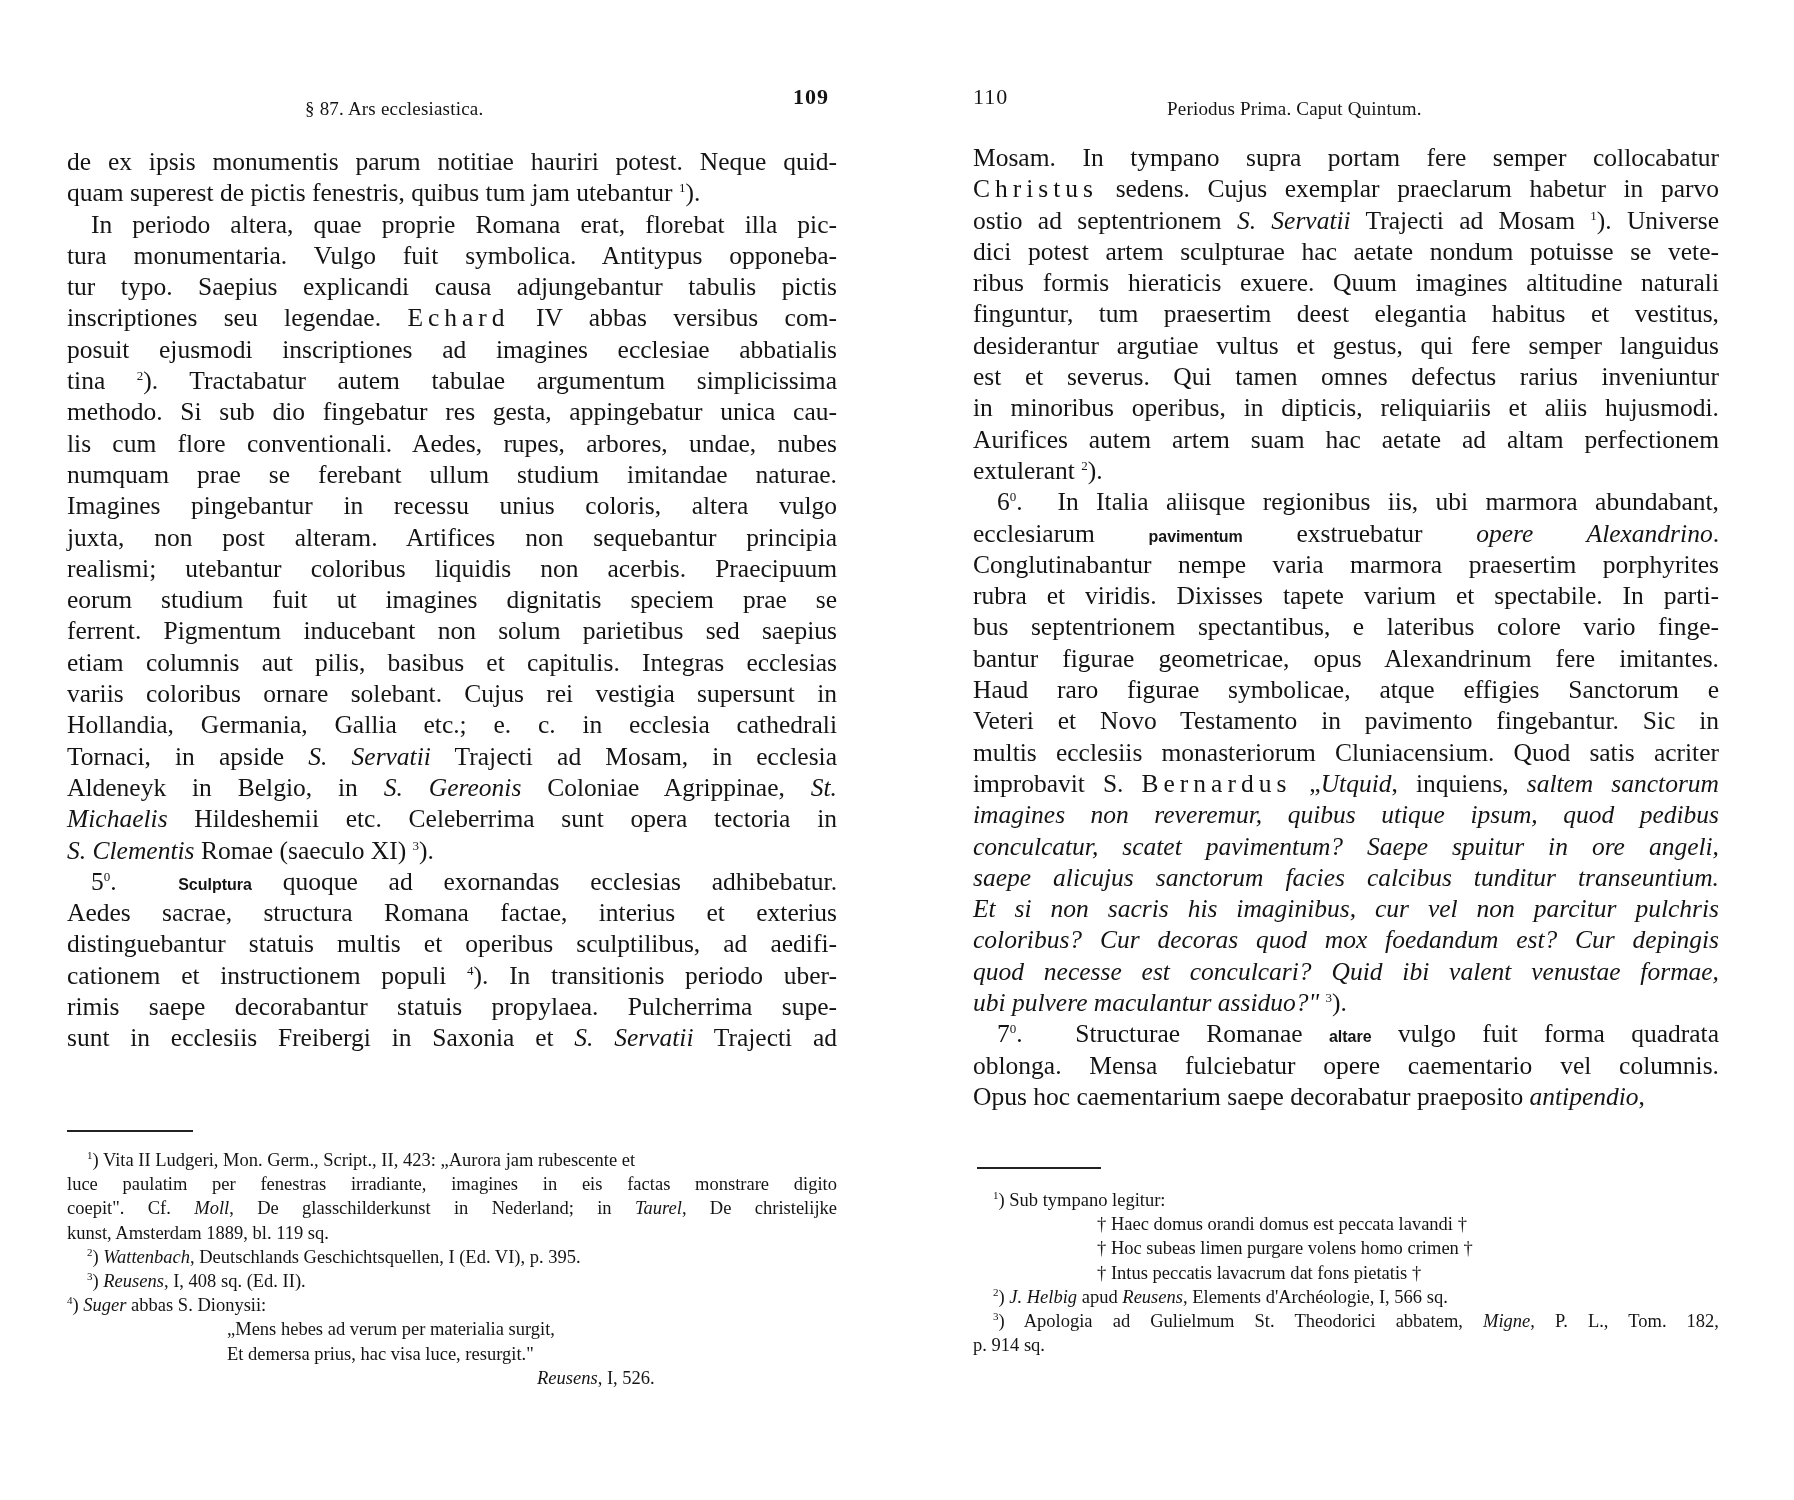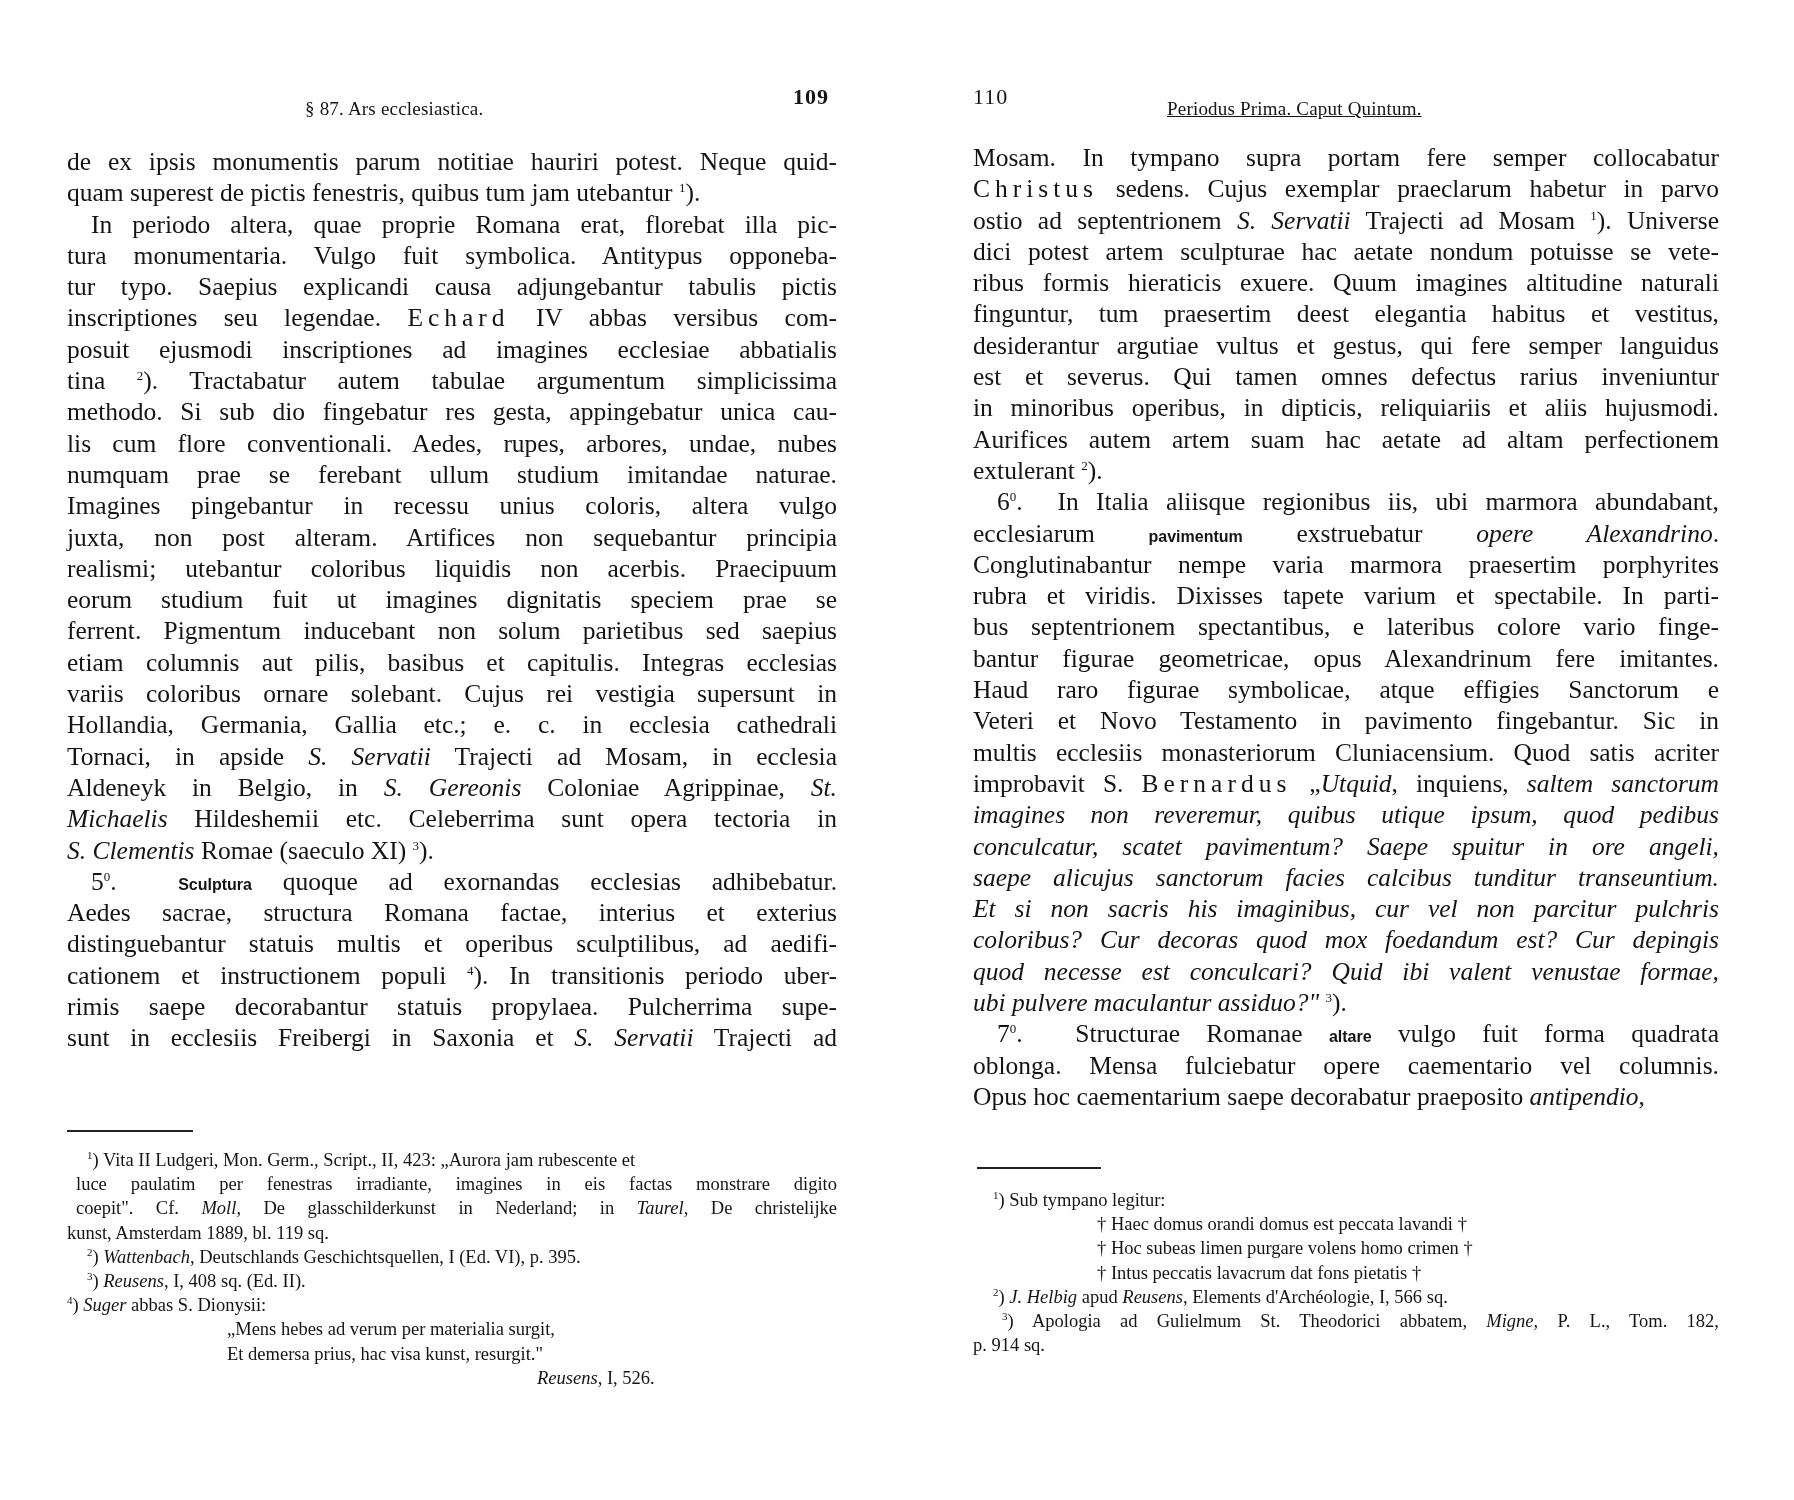--- a/index.html
+++ b/index.html
@@ -13,21 +13,21 @@
 
   .running-head {
     position: absolute; top: 86px; left: 0; right: 0; height: 30px;
     font-size: 19px; letter-spacing: 0.2px;
   }
   .running-head .title { position: absolute; top: 0; margin-top: 12px; }
   .running-head .pno { position: absolute; top: -2px; font-size: 22px; letter-spacing: 1px; }
   #page-left .running-head .title { left: 238px; }
   #page-left .running-head .pno { right: 8px; font-weight: bold; }
   #page-right .running-head .pno { left: 0; }
-  #page-right .running-head .title { left: 194px; text-decoration: underline; }
+  #page-right .running-head .title { left: 194px; }
 
   .body-text {
     position: absolute; left: 0; right: 0;
     font-size: 25.5px; line-height: 31.3px;
   }
   #page-left .body-text { top: 146px; }
   #page-right .body-text { top: 142px; }
   .line {
     display: block; text-align: justify; text-align-last: justify;
     white-space: nowrap; height: 31.3px; overflow: visible;
@@ -44,21 +44,21 @@
   #page-left .fn-rule  { top: 1130px; left: 0; width: 126px; }
   #page-right .fn-rule { top: 1167px; left: 4px; width: 124px; }
 
   .footnotes {
     position: absolute; left: 0; right: 0;
     font-size: 18.5px; line-height: 24.2px;
   }
   #page-left .footnotes  { top: 1148px; }
   #page-right .footnotes { top: 1188px; }
   .fnl { display: block; white-space: nowrap; height: 24.2px; }
-  .fnl.just { text-align: justify; text-align-last: justify; margin-left: 9px; }
+  .fnl.just { text-align: justify; text-align-last: justify; }
   .fnl.ind { padding-left: 20px; }
   .fnl.verse-left { padding-left: 160px; }
   .fnl.verse-right { padding-left: 124px; }
   .fnl.attrib { padding-left: 470px; }
   .fnl > span { white-space: pre; }
   .fnl sup { font-size: 11px; vertical-align: 7px; }
 </style>
 </head>
 <body>
 
@@ -101,21 +101,21 @@
   <div class="fn-rule"></div>
   <div class="footnotes">
       <span class="fnl ind"><sup>1</sup><span>) Vita II Ludgeri, Mon. Germ., Script., II, 423: „Aurora jam rubescente et</span></span>
       <span class="fnl just"><span>luce paulatim per fenestras irradiante, imagines in eis factas monstrare digito</span></span>
       <span class="fnl just"><span>coepit". Cf. </span><span class="it">Moll</span><span>, De glasschilderkunst in Nederland; in </span><span class="it">Taurel</span><span>, De christelijke</span></span>
       <span class="fnl"><span>kunst, Amsterdam 1889, bl. 119 sq.</span></span>
       <span class="fnl ind"><sup>2</sup><span>) </span><span class="it">Wattenbach</span><span>, Deutschlands Geschichtsquellen, I (Ed. VI), p. 395.</span></span>
       <span class="fnl ind"><sup>3</sup><span>) </span><span class="it">Reusens</span><span>, I, 408 sq. (Ed. II).</span></span>
       <span class="fnl"><sup>4</sup><span>) </span><span class="it">Suger</span><span> abbas S. Dionysii:</span></span>
       <span class="fnl verse-left"><span>„Mens hebes ad verum per materialia surgit,</span></span>
-      <span class="fnl verse-left"><span>Et demersa prius, hac visa kunst, resurgit."</span></span>
+      <span class="fnl verse-left"><span>Et demersa prius, hac visa luce, resurgit."</span></span>
       <span class="fnl attrib"><span class="it">Reusens</span><span>, I, 526.</span></span>
     </div>
 </div>
 
 <div class="page" id="page-right">
   <div class="running-head">
     <span class="pno">110</span>
     <span class="title">Periodus Prima. Caput Quintum.</span>
   </div>
   <div class="body-text">

